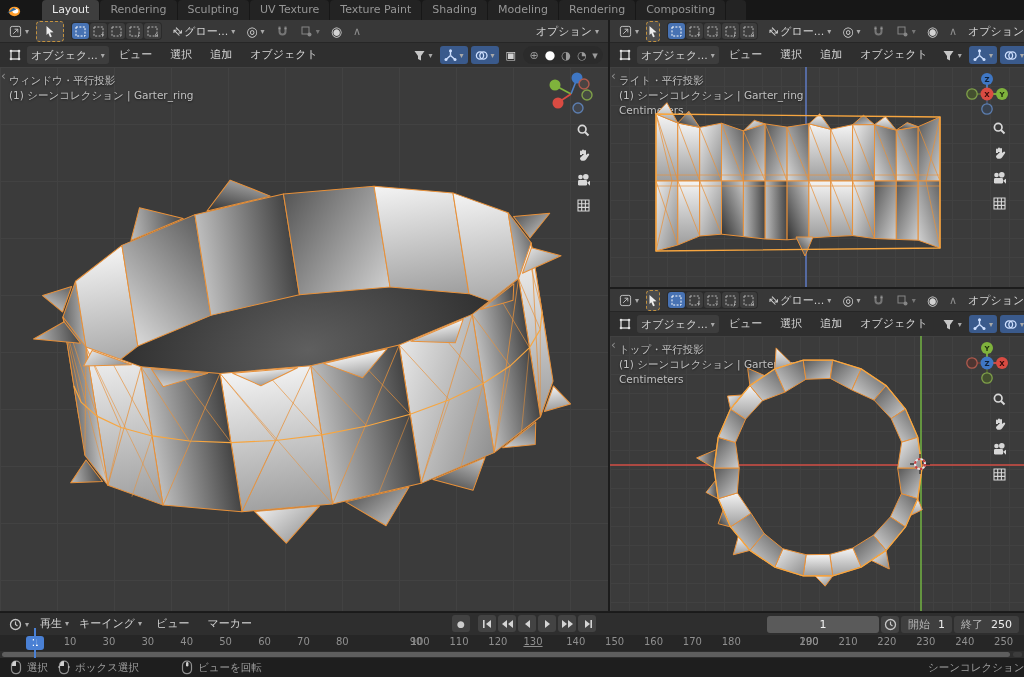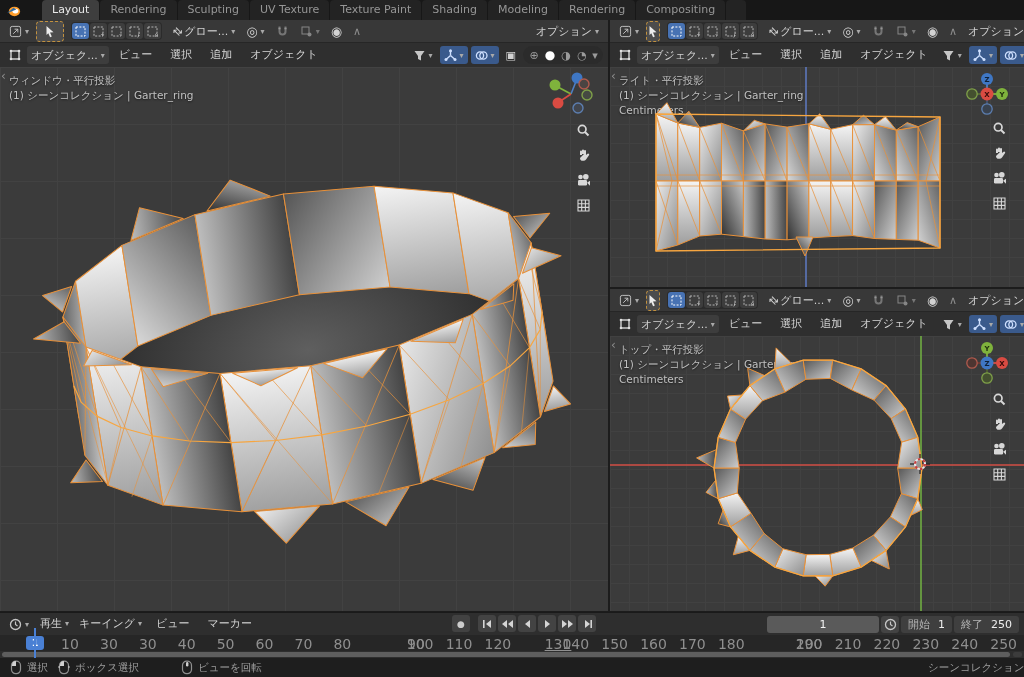--- a/index.html
+++ b/index.html
@@ -49,21 +49,21 @@
   #timeline{position:absolute;left:0;top:612px;width:1024px;height:46px;background:#2e2e2e;border-top:1px solid #1a1a1a}
   #tl-header{height:22px;display:flex;align-items:center;gap:3px;padding:0 5px;position:relative}
   #playcluster{position:absolute;left:452px;top:2px;display:flex;align-items:center;gap:2px}
   .pb{width:18px;height:17px;border-radius:3px;background:#434343;display:flex;align-items:center;justify-content:center}
   .pb.rec{background:#424242;margin-right:6px}
   #framefields{margin-left:auto;display:flex;align-items:center;gap:2px}
   #frame-field{width:112px;height:17px;background:#5a5a5a;border-radius:3px;color:#f2f2f2;text-align:center;line-height:17px}
   .rangef{height:17px;background:#3f3f3f;border-radius:3px;display:flex;align-items:center;padding:0 7px;gap:8px}
   .rangef .lab{color:#b5b5b5}.rangef .val{color:#eee}
   #ruler{position:relative;height:16px;background:#262626;overflow:hidden}
-  .tick{position:absolute;top:1px;font-size:14px;color:#8f8f8f;transform:translateX(-50%)}
+  .tick{position:absolute;top:1px;font-size:10px;color:#8f8f8f;transform:translateX(-50%)}
   #curframe{position:absolute;left:26px;top:1px;width:18px;height:14px;background:#4a80d4;border-radius:3px;color:#fff;font-size:9.5px;font-weight:bold;text-align:center;line-height:14px}
   #playhead{position:absolute;left:34px;top:15px;width:2px;height:31px;background:#4a80d4}
   #tl-scroll{position:relative;height:8px;background:#2e2e2e}
   #tl-scrollbar{position:absolute;left:2px;right:14px;top:1px;height:5px;background:#5e5e5e;border-radius:2.5px}
   #tl-corner{position:absolute;right:2px;top:1px;width:9px;height:5px;background:#3c3c3c;border-radius:2px}
   
   #statusbar{position:absolute;left:0;top:658px;width:1024px;height:19px;background:#1e1e1e;display:flex;align-items:center;font-size:10.5px;color:#9d9d9d;overflow:hidden}
   .hint{display:flex;align-items:center;gap:5px;white-space:nowrap}
   #status-context{position:absolute;left:928px;top:0;height:19px;line-height:19px;white-space:nowrap;color:#9d9d9d}
   svg{display:block}
@@ -990,21 +990,21 @@
       <span class="tick" style="left: 147.81px;">30</span>
       <span class="tick" style="left: 186.71px;">40</span>
       <span class="tick" style="left: 225.61px;">50</span>
       <span class="tick" style="left: 264.51px;">60</span>
       <span class="tick" style="left: 303.41px;">70</span>
       <span class="tick" style="left: 342.31px;">80</span>
       <span class="tick" style="left: 369px; margin-left: 47px;">90</span>
       <span class="tick" style="left: 420.11px;">100</span>
       <span class="tick" style="left: 459.01px;">110</span>
       <span class="tick" style="left: 497.91px;">120</span>
-      <span class="tick" style="left: 558px; text-decoration: underline;">130</span>
+      <span class="tick" style="left: 533px; text-decoration: underline;">130</span>
       <span class="tick" style="left: 575.71px;">140</span>
       <span class="tick" style="left: 614.61px;">150</span>
       <span class="tick" style="left: 653.51px;">160</span>
       <span class="tick" style="left: 692.41px;">170</span>
       <span class="tick" style="left: 731.31px;">180</span>
       <span class="tick" style="left: 809px;">190</span>
       <span class="tick" style="left: 809.11px;">200</span>
       <span class="tick" style="left: 848.01px;">210</span>
       <span class="tick" style="left: 886.91px;">220</span>
       <span class="tick" style="left: 925.81px;">230</span>

